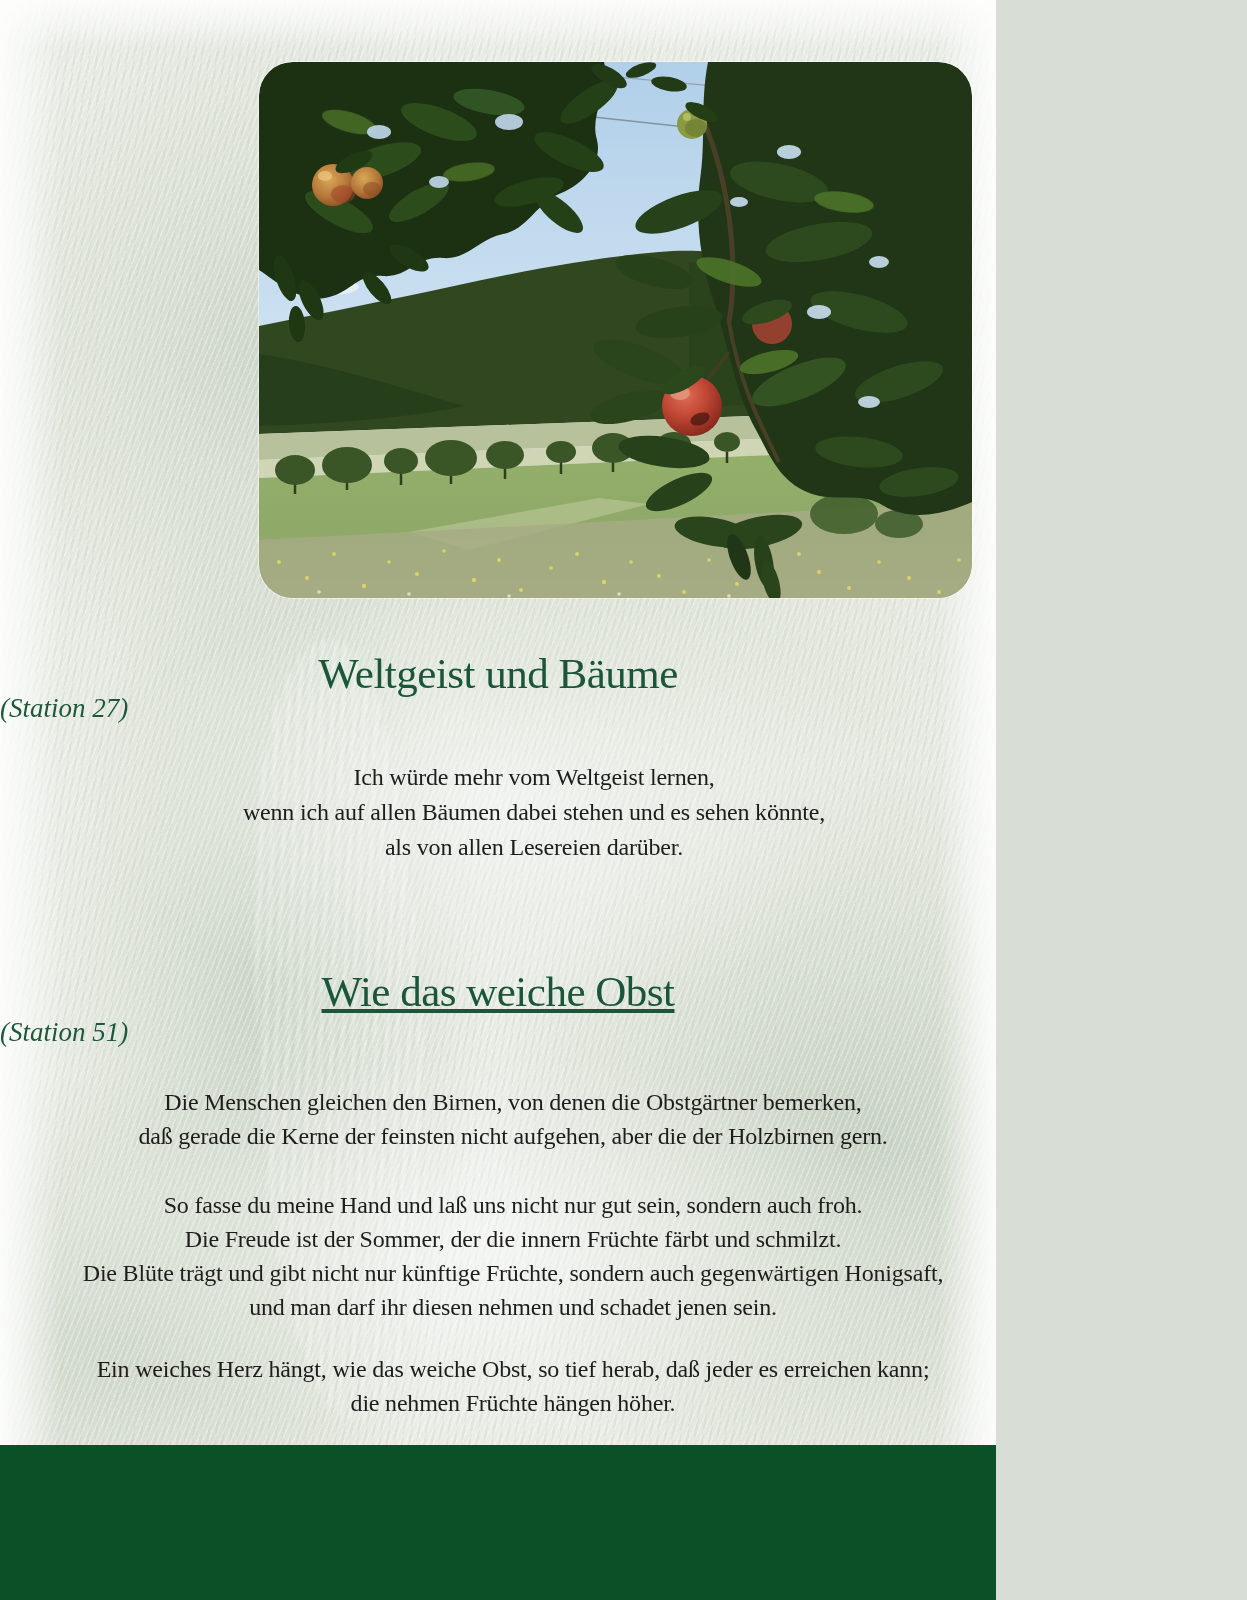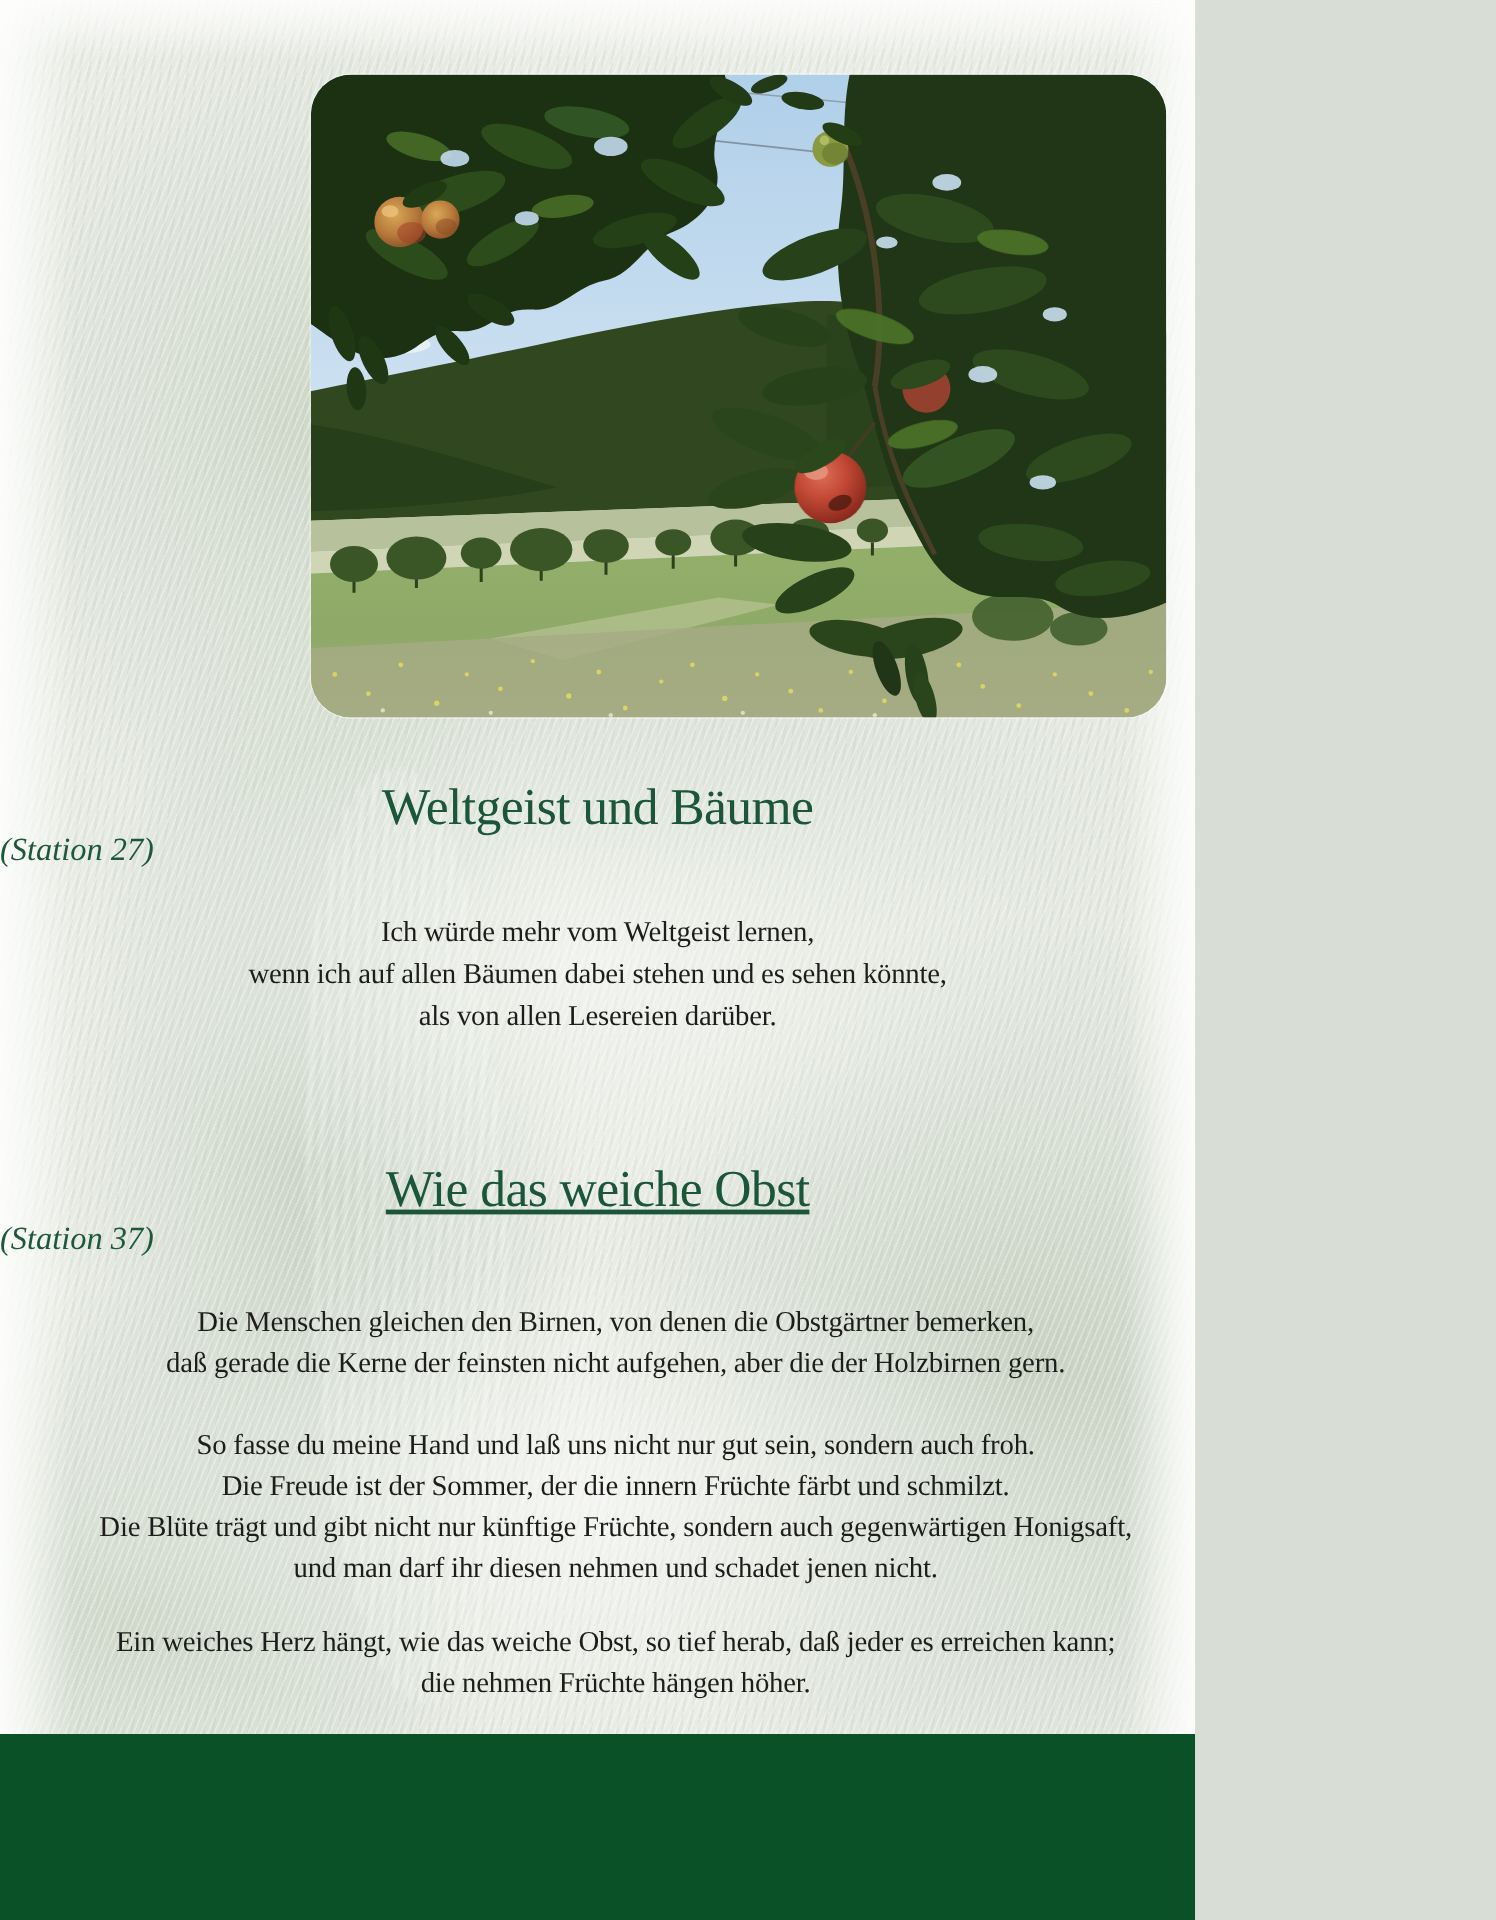--- a/index.html
+++ b/index.html
@@ -37,21 +37,21 @@
   .photo svg{display:block;width:100%;height:100%;}
   
   .t-title{position:absolute;left:0;width:100%;margin:0;text-align:center;
     color:#1a5637;font-size:43px;font-weight:normal;letter-spacing:-.5px;line-height:1.2;}
   .t-station{position:absolute;left:0;width:100%;text-align:left;
     color:#1d5838;font-style:italic;font-size:27px;line-height:1.2;}
   .t-body{position:absolute;left:0;width:100%;text-align:center;
     color:#1d1d1b;font-size:24px;letter-spacing:-.2px;}
   .t-body .line{line-height:35px;}
   .t-body.tight .line{line-height:34px;padding-left:30px;}
-  #title1{top:648px;} #station1{top:692px;} #stanza1{top:760px;}
+  #title1{top:648px;} #station1{top:692px;} #stanza1{top:760px;padding-left:36px;}
   #title2{top:966px;text-decoration:underline;} #station2{top:1016px;}
   #para1{top:1085px;} #para2{top:1188px;} #para3{top:1352px;}
   
   .footer-bar{position:absolute;left:0;top:1445px;width:100%;height:155px;background:#0b5127;}
 </style>
 </head>
 <body>
 
 <div class="page">
 
@@ -280,32 +280,32 @@
   <h1 class="t-title" id="title1">Weltgeist und Bäume</h1>
   <div class="t-station" id="station1">(Station 27)</div>
 
   <div class="t-body" id="stanza1">
     <div class="line">Ich würde mehr vom Weltgeist lernen,</div>
     <div class="line">wenn ich auf allen Bäumen dabei stehen und es sehen könnte,</div>
     <div class="line">als von allen Lesereien darüber.</div>
   </div>
 
   <h1 class="t-title" id="title2">Wie das weiche Obst</h1>
-  <div class="t-station" id="station2">(Station 37)</div>
+  <div class="t-station" id="station2">(Station 51)</div>
 
   <div class="t-body tight" id="para1">
     <div class="line">Die Menschen gleichen den Birnen, von denen die Obstgärtner bemerken,</div>
     <div class="line">daß gerade die Kerne der feinsten nicht aufgehen, aber die der Holzbirnen gern.</div>
   </div>
 
   <div class="t-body tight" id="para2">
     <div class="line">So fasse du meine Hand und laß uns nicht nur gut sein, sondern auch froh.</div>
     <div class="line">Die Freude ist der Sommer, der die innern Früchte färbt und schmilzt.</div>
     <div class="line">Die Blüte trägt und gibt nicht nur künftige Früchte, sondern auch gegenwärtigen Honigsaft,</div>
-    <div class="line">und man darf ihr diesen nehmen und schadet jenen nicht.</div>
+    <div class="line">und man darf ihr diesen nehmen und schadet jenen sein.</div>
   </div>
 
   <div class="t-body tight" id="para3">
     <div class="line">Ein weiches Herz hängt, wie das weiche Obst, so tief herab, daß jeder es erreichen kann;</div>
     <div class="line">die nehmen Früchte hängen höher.</div>
   </div>
 
   <footer class="footer-bar"></footer>
 </div>
 

